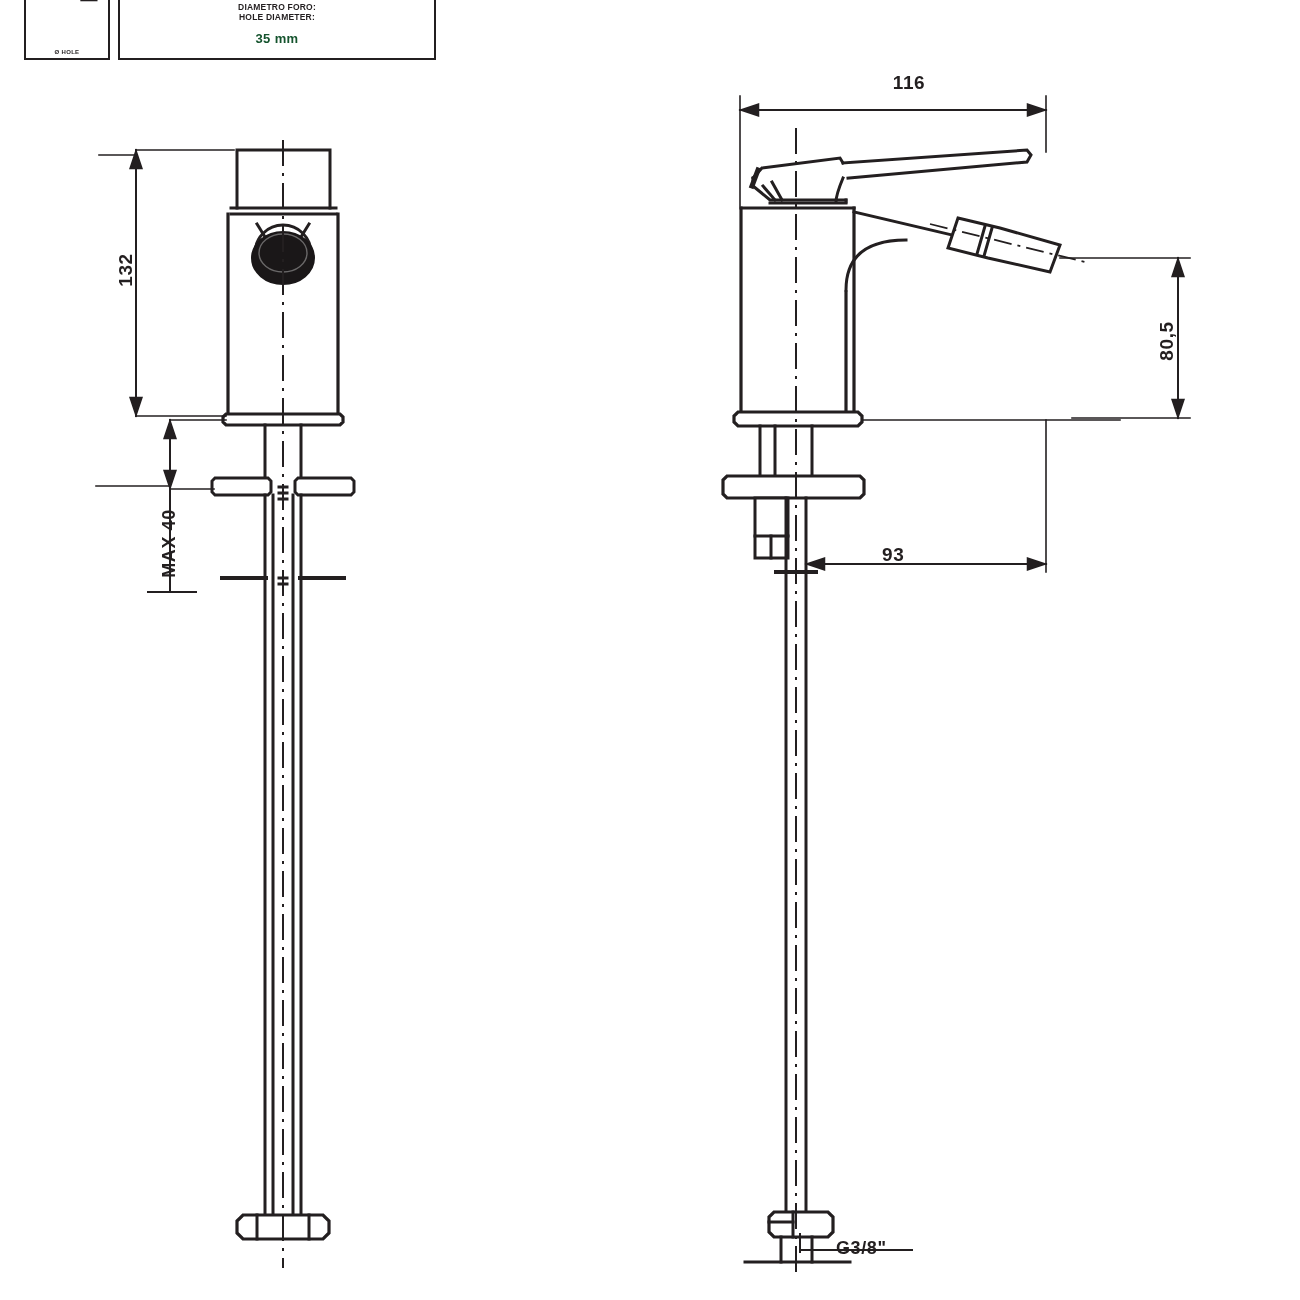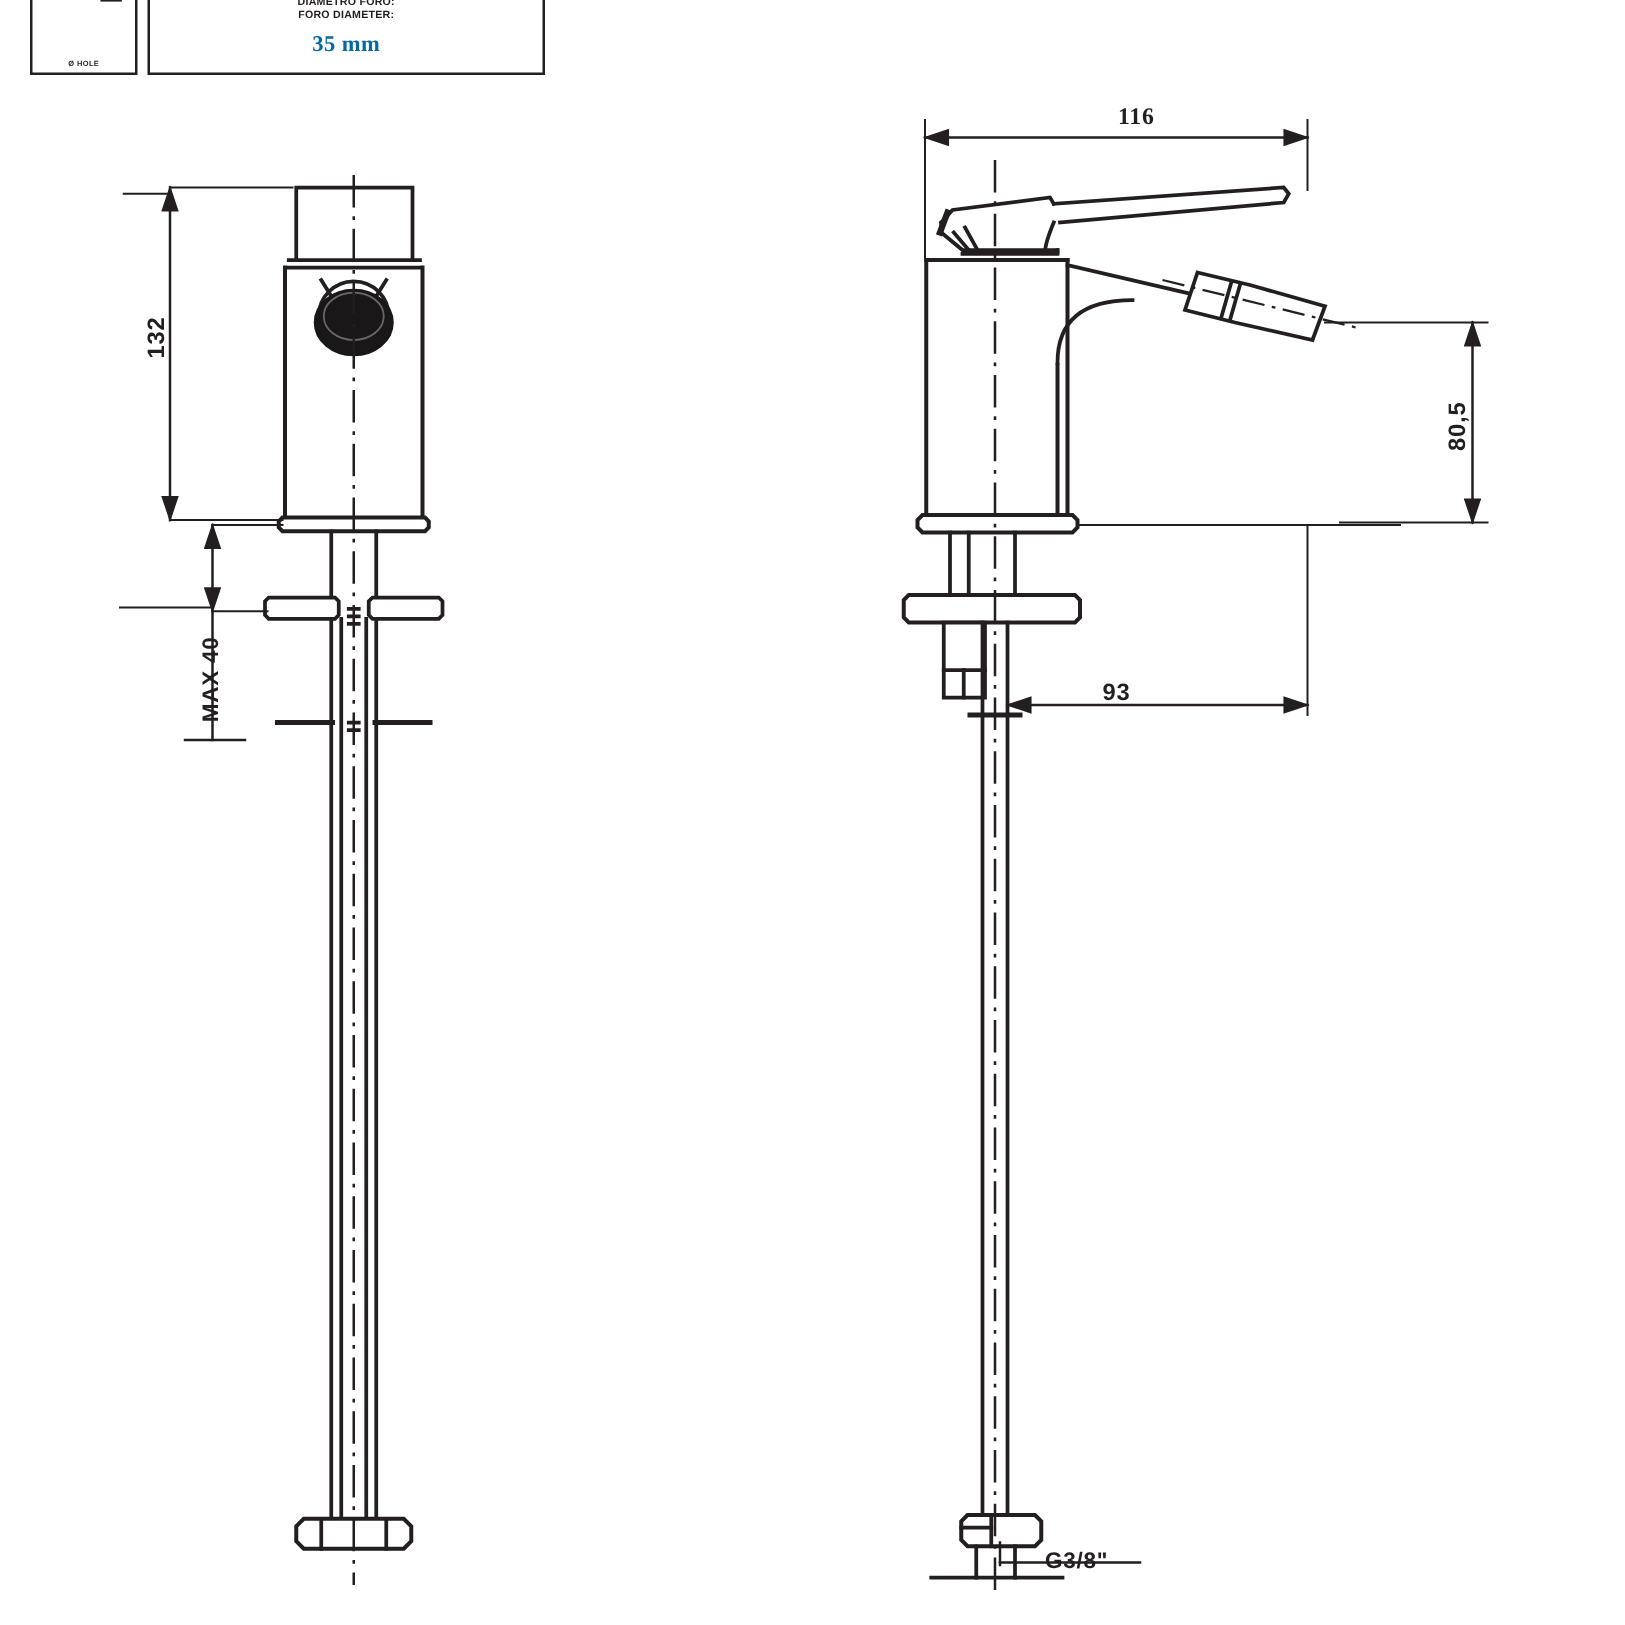--- a/index.html
+++ b/index.html
@@ -88,46 +88,45 @@
   }
   .hole-label-line {
     font-size: 8.5px;
     font-weight: bold;
     letter-spacing: .2px;
     line-height: 10px;
     color: #231f20;
   }
   .hole-value {
     margin-top: 9px;
-    font-size: 18px;
+    font-size: 13px;
     font-weight: bold;
     letter-spacing: .4px;
-    color: #0369a1;
-    font-family: Liberation Serif, serif;
+    color: #14532d;
   }
 
   
   .dim-text {
     position: absolute;
     font-size: 19px;
     font-weight: bold;
     color: #231f20;
     white-space: nowrap;
     letter-spacing: .6px;
   }
   .dim-vert {
     transform-origin: 50% 50%;
     transform: rotate(-90deg);
   }
   #dim-132 { left: 96px; top: 259px; width: 60px; text-align: center; }
   #dim-max40 {
     left: 123px; top: 533px; width: 92px; text-align: center;
     font-size: 18px;
   }
-  #dim-116 { left: 849px; top: 83px; width: 120px; text-align: center; font-family: Liberation Serif, serif; }
+  #dim-116 { left: 849px; top: 72px; width: 120px; text-align: center; }
   #dim-805 { left: 1133px; top: 330px; width: 68px; text-align: center; }
   #dim-93  { left: 882px; top: 544px; width: 90px; text-align: left; }
   #dim-g38 { left: 836px; top: 1238px; font-size: 18px; }
 </style>
 </head>
 <body>
 
 <div id="drawing-root">
 
   <svg class="sheet" viewBox="0 0 1300 1300">
@@ -292,21 +291,21 @@
 
         <path d="M10,34 L30,34" stroke-width="3"></path>
       </g>
     </svg>
     <div class="icon-caption">Ø HOLE</div>
   </div>
 
   <div class="info-box" id="hole-text-box">
     <div class="hole-text-inner">
       <div class="hole-label-line">DIAMETRO FORO:</div>
-      <div class="hole-label-line">FORO DIAMETER:</div>
+      <div class="hole-label-line">HOLE DIAMETER:</div>
       <div class="hole-value">35 mm</div>
     </div>
   </div>
 
   <div class="dim-text dim-vert" id="dim-132">132</div>
 
   <div class="dim-text dim-vert" id="dim-max40">MAX 40</div>
 
   <div class="dim-text" id="dim-116">116</div>
 

